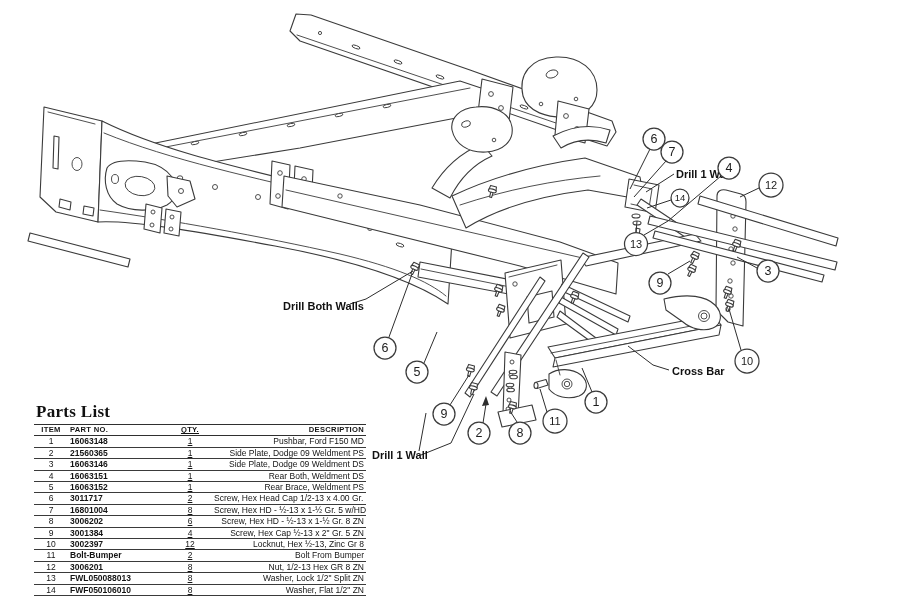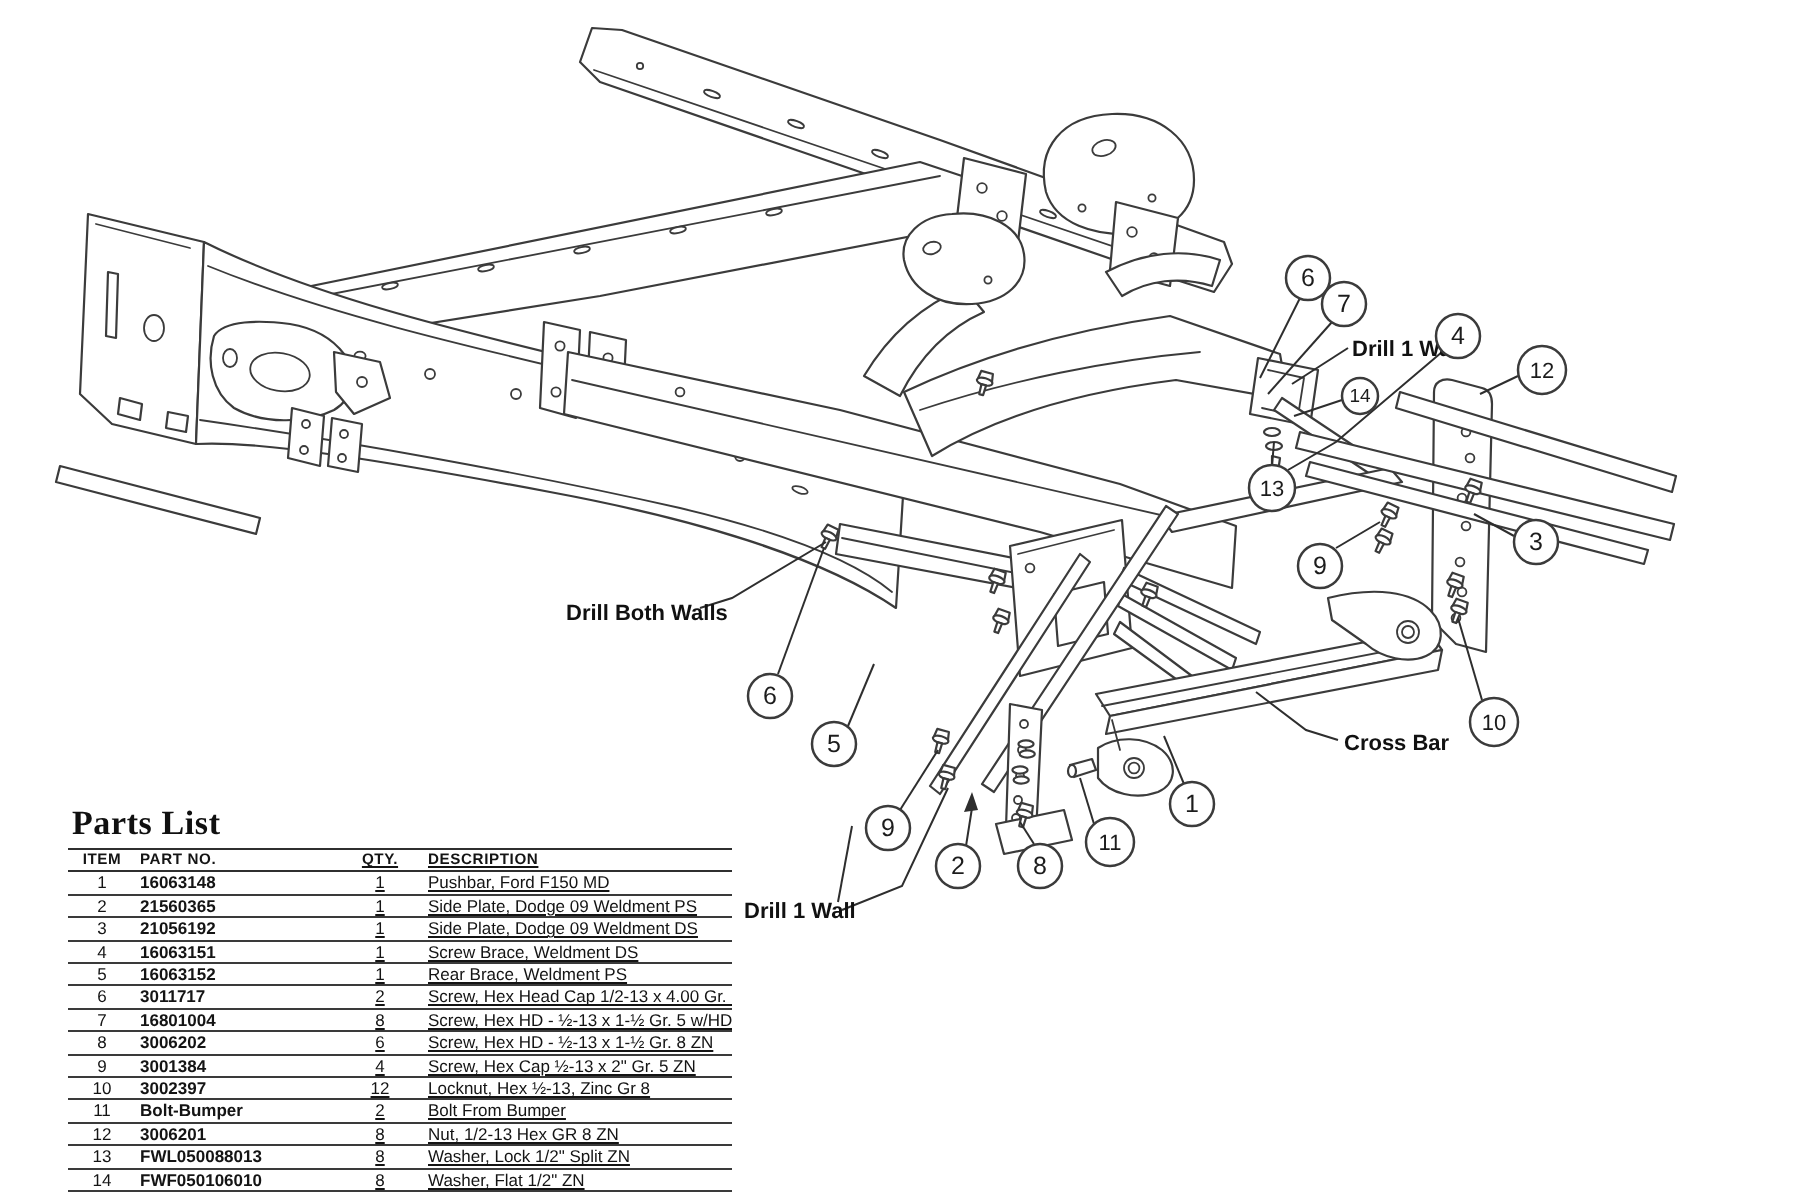--- a/index.html
+++ b/index.html
@@ -28,21 +28,21 @@
                color:#101010;margin:0 0 2px 2px;letter-spacing:.3px;}
   .parts table{border-collapse:collapse;width:100%;table-layout:fixed;}
   .parts th,.parts td{font-size:8.5px;line-height:10.4px;height:10.4px;padding:0 2px;
         border-bottom:1px solid #3a3a3a;white-space:nowrap;overflow:hidden;color:#141414;}
   .parts thead th{border-top:1.6px solid #2f2f2f;border-bottom:1.4px solid #2f2f2f;
         font-size:7.6px;font-weight:700;letter-spacing:.3px;text-align:left;}
   .parts th:nth-child(1),.parts td:nth-child(1){width:30px;text-align:center;}
   .parts th:nth-child(2),.parts td:nth-child(2){width:96px;text-align:left;}
   .parts td:nth-child(2){font-weight:700;margin-top:20px;}
   .parts th:nth-child(3),.parts td:nth-child(3){width:40px;text-align:center;text-decoration:underline;}
-  .parts th:nth-child(4),.parts td:nth-child(4){text-align:left;text-decoration:underline;}
+  .parts th:nth-child(4),.parts td:nth-child(4){text-align:right;}
 </style>
 </head>
 <body>
 
 <div class="stage">
 
 <svg width="900" height="600" viewBox="0 0 900 600">
   <defs>
     <g id="bolt">
       <path class="shape" d="M-3,-6 L3,-6 L3.6,-2 L-3.6,-2 Z"></path>
@@ -328,29 +328,29 @@
             <td>Pushbar, Ford F150 MD</td>
           </tr>
           <tr>
             <td>2</td>
             <td>21560365</td>
             <td>1</td>
             <td>Side Plate, Dodge 09 Weldment PS</td>
           </tr>
           <tr>
             <td>3</td>
-            <td>21056192</td>
+            <td>16063146</td>
             <td>1</td>
             <td>Side Plate, Dodge 09 Weldment DS</td>
           </tr>
           <tr>
             <td>4</td>
             <td>16063151</td>
             <td>1</td>
-            <td>Screw Brace, Weldment DS</td>
+            <td>Rear Both, Weldment DS</td>
           </tr>
           <tr>
             <td>5</td>
             <td>16063152</td>
             <td>1</td>
             <td>Rear Brace, Weldment PS</td>
           </tr>
           <tr>
             <td>6</td>
             <td>3011717</td>

